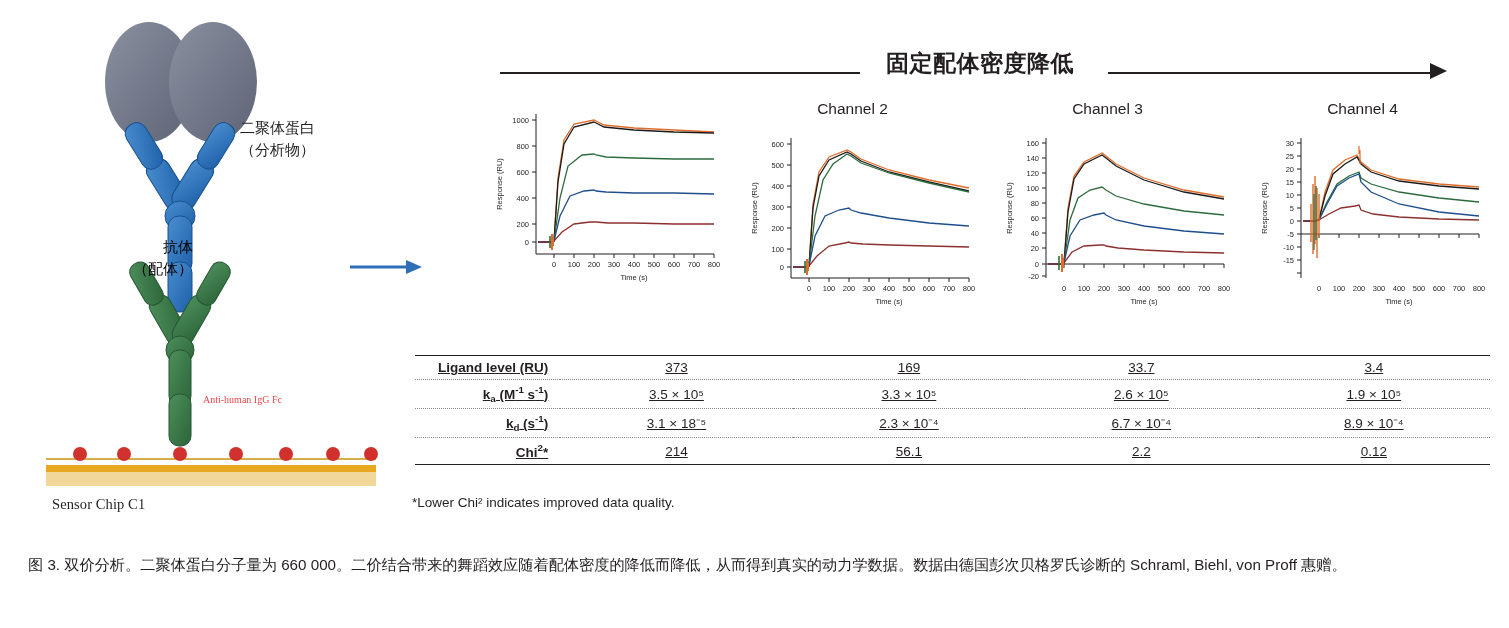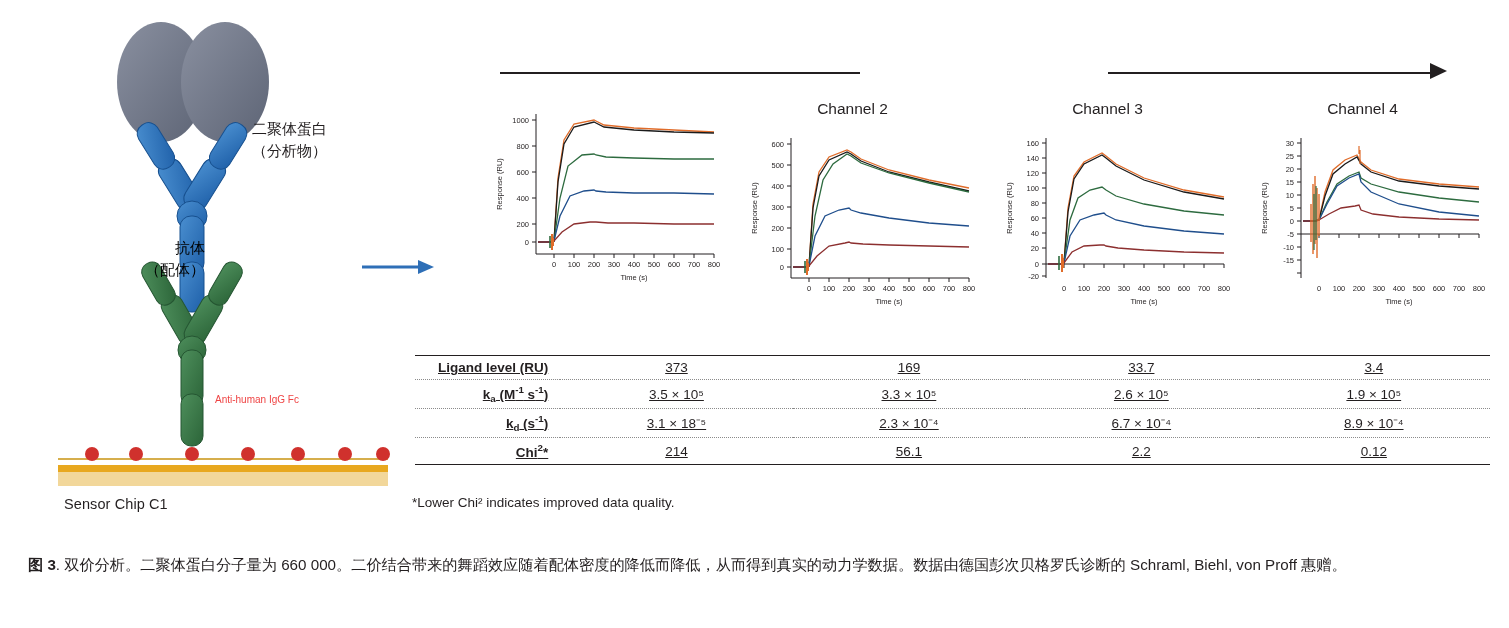--- a/index.html
+++ b/index.html
@@ -8,21 +8,21 @@
     width:1509px; height:628px;
     background:#ffffff;
     font-family:"Liberation Sans", sans-serif;
     color:#231f20;
     position:relative;
     overflow:hidden;
   }
   .figure-wrap { position:absolute; left:0; top:0; width:1509px; height:628px; }
 
   
-  .schematic { position:absolute; left:40px; top:10px; width:420px; height:510px; }
+  .schematic { position:absolute; left:28px; top:10px; width:420px; height:510px;font-family:Liberation Serif, serif; }
   .schematic svg { display:block; }
   .chip-label {
     position:absolute; left:24px; top:486px;
     font-size:14.5px; color:#231f20; letter-spacing:.1px;
   }
   .anti-human-label {
     position:absolute; left:175px; top:384px;
     font-size:10px; color:#ef4444;
   }
   .dimer-label {
@@ -68,21 +68,21 @@
   .rule-dot { border-top:1.3px dotted #8b8b8b; }
   .foot-note {
     position:absolute; left:412px; top:495px; font-size:13.5px; color:#231f20;
   }
 
   
   .caption {
     position:absolute; left:28px; top:553px; width:1460px;
     font-size:15.2px; line-height:1.62; color:#231f20;
   }
-  .caption b { font-weight:bold; }
+  .caption b { font-weight:normal; }
 
   sub { font-size:.72em; }
   sup { font-size:.72em; }
 </style>
 </head>
 <body>
 
 <div class="figure-wrap">
 
   <div class="schematic">
@@ -175,20 +175,21 @@
       <div>（配体）</div>
     </div>
 
     <div class="anti-human-label">Anti-human IgG Fc</div>
 
     <div class="chip-label">Sensor Chip C1</div>
   </div>
 
   <div class="top-banner">
     <div class="arrow-line-left"></div>
+    <div class="headline">固定配体密度降低</div>
     <div class="arrow-line-right"></div>
     <div class="arrow-head"></div>
   </div>
 
   <div class="charts">
 
     <div class="chart-cell">
       <svg class="chart-plot" width="243" height="200" viewBox="0 0 243 200">
         <g font-family="Liberation Sans, sans-serif" font-size="7.5" fill="#231f20">
 

